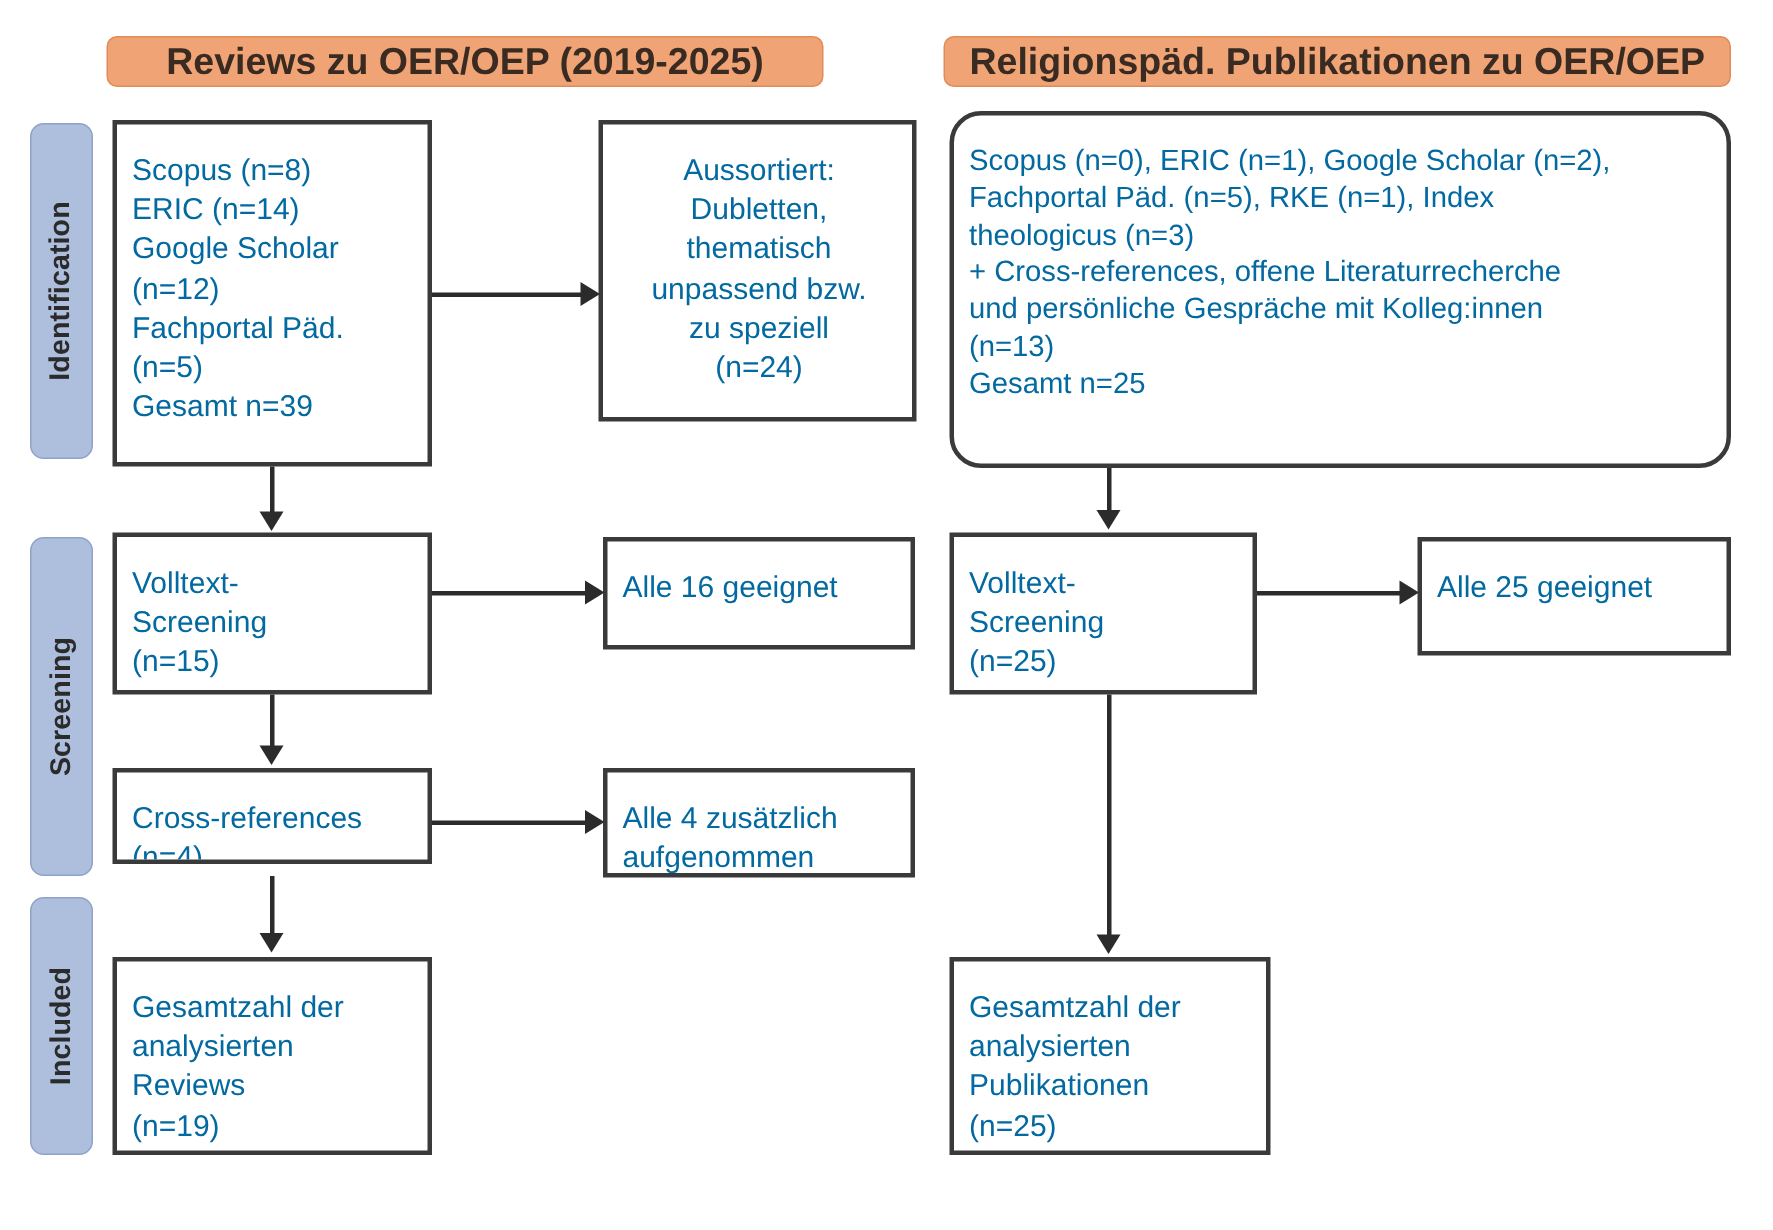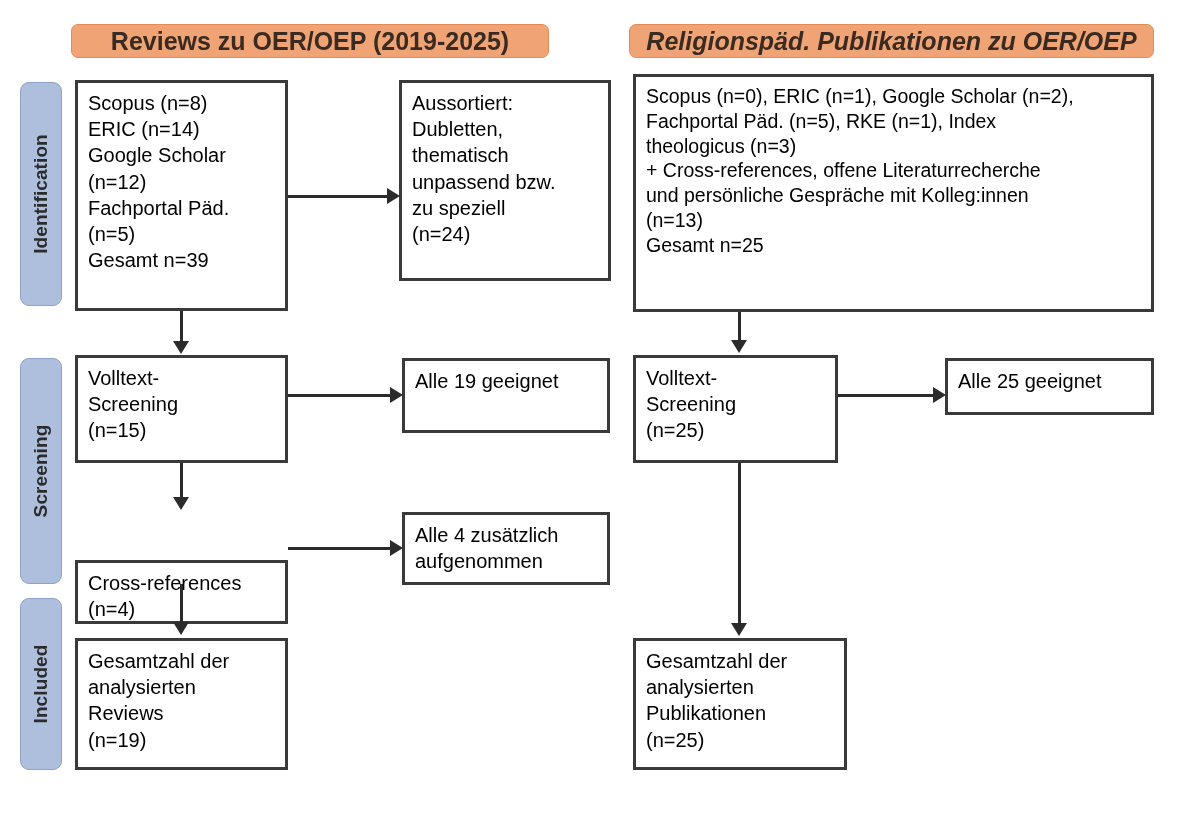--- a/index.html
+++ b/index.html
@@ -57,28 +57,28 @@
     color: #3a2b22;
     white-space: nowrap;
   }
 
   
   .box {
     position: absolute;
     background: #ffffff;
     border: 3px solid #3a3a3a;
     box-sizing: border-box;
-    padding: 7px 8px 6px 10px;
+    padding: 18px 8px 6px 10px;
     font-size: 20px;
     line-height: 1.31;
-    color: #000000;
+    color: #0369a1;
     white-space: pre-line;
     overflow: hidden;
   }
-  .box.dense { font-size: 19.5px; line-height: 1.27; }
+  .box.dense { font-size: 19.5px; line-height: 1.27; border-radius: 21px; }
 
   
   .conn-v, .conn-h {
     position: absolute;
     background: #2b2b2b;
   }
   .conn-v { width: 3px; }
   .conn-h { height: 3px; }
 
   .arrow-down {
@@ -108,44 +108,44 @@
   <div class="phase-bar" style="left:20px; top:358px; width:42px; height:226px;">
     <span class="phase-text">Screening</span>
   </div>
 
   <div class="phase-bar" style="left:20px; top:598px; width:42px; height:172px;">
     <span class="phase-text">Included</span>
   </div>
 
   <div class="col-header" style="left:71px; top:24px; width:478px; height:34px;">Reviews zu OER/OEP (2019-2025)</div>
 
-  <div class="col-header" style="left:629px; top:24px; width:525px; height:34px;font-style:italic;">Religionspäd. Publikationen zu OER/OEP</div>
+  <div class="col-header" style="left:629px; top:24px; width:525px; height:34px;">Religionspäd. Publikationen zu OER/OEP</div>
 
   <div class="box" style="left:75px; top:80px; width:213px; height:231px;">Scopus (n=8)
 ERIC (n=14)
 Google Scholar
 (n=12)
 Fachportal Päd.
 (n=5)
 Gesamt n=39</div>
 
-  <div class="box" style="left:399px; top:80px; width:212px; height:201px;">Aussortiert:
+  <div class="box" style="left:399px; top:80px; width:212px; height:201px;text-align:center;">Aussortiert:
 Dubletten,
 thematisch
 unpassend bzw.
 zu speziell
 (n=24)</div>
 
   <div class="box" style="left:75px; top:355px; width:213px; height:108px;">Volltext-
 Screening
 (n=15)</div>
 
-  <div class="box" style="left:402px; top:358px; width:208px; height:75px;">Alle 19 geeignet</div>
-
-  <div class="box" style="left:75px; top:512px; width:213px; height:64px;margin-top:48px;">Cross-references
+  <div class="box" style="left:402px; top:358px; width:208px; height:75px;">Alle 16 geeignet</div>
+
+  <div class="box" style="left:75px; top:512px; width:213px; height:64px;">Cross-references
 (n=4)</div>
 
   <div class="box" style="left:402px; top:512px; width:208px; height:73px;">Alle 4 zusätzlich
 aufgenommen</div>
 
   <div class="box" style="left:75px; top:638px; width:213px; height:132px;">Gesamtzahl der
 analysierten
 Reviews
 (n=19)</div>
 
@@ -154,21 +154,21 @@
 theologicus (n=3)
 + Cross-references, offene Literaturrecherche
 und persönliche Gespräche mit Kolleg:innen
 (n=13)
 Gesamt n=25</div>
 
   <div class="box" style="left:633px; top:355px; width:205px; height:108px;">Volltext-
 Screening
 (n=25)</div>
 
-  <div class="box" style="left:945px; top:358px; width:209px; height:57px;">Alle 25 geeignet</div>
+  <div class="box" style="left:945px; top:358px; width:209px; height:79px;">Alle 25 geeignet</div>
 
   <div class="box" style="left:633px; top:638px; width:214px; height:132px;">Gesamtzahl der
 analysierten
 Publikationen
 (n=25)</div>
 
   <div class="conn-h" style="left:288px; top:195px; width:101px;"></div>
   <div class="arrow-right" style="left:387px; top:188px;"></div>
 
   <div class="conn-v" style="left:180px; top:311px; height:32px;"></div>

